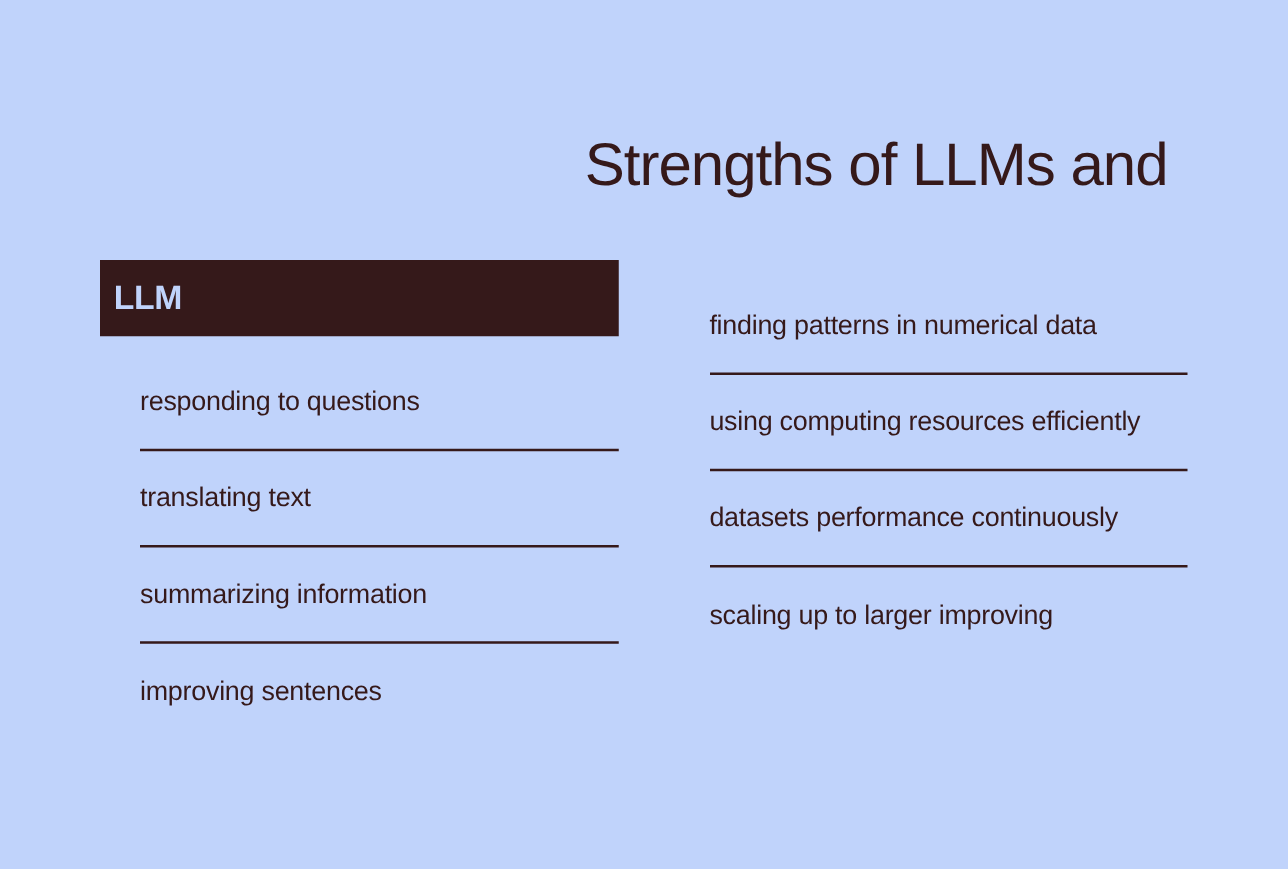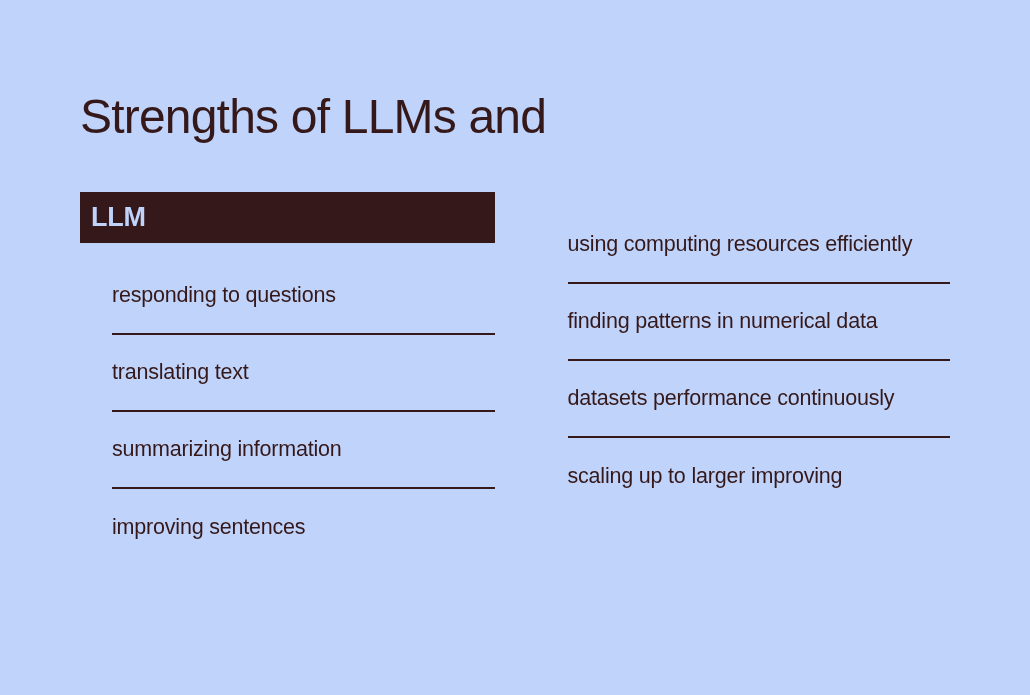--- a/index.html
+++ b/index.html
@@ -20,39 +20,40 @@
     color: var(--dark);
     overflow: hidden;
   }
   .slide {
     position: relative;
     width: 1030px;
     height: 695px;
     padding: 0 80px;
   }
   .title {
-    margin: 0;
+    margin: 16px;
     padding-top: 80px;
     font-size: 48px;
     line-height: 73px;
     font-weight: 500;
     letter-spacing: -0.8px;
     color: var(--dark);
+    text-align: right;
   }
   .columns {
     display: flex;
     gap: 41px;
     margin-top: 39px;
   }
   .col {
     flex: 1 1 0;
     min-width: 0;
   }
   .col-header {
-    height: 51px;
+    height: 61px;
     background: var(--dark);
     color: var(--header-text);
     display: flex;
     align-items: center;
     padding: 0 11px;
     font-size: 27px;
     font-weight: 700;
     letter-spacing: -0.3px;
   }
   .col ul {
@@ -89,21 +90,21 @@
       <ul>
         <li>responding to questions</li>
         <li>translating text</li>
         <li>summarizing information</li>
         <li>improving sentences</li>
       </ul>
     </section>
 
     <section class="col">
       <ul>
+        <li>finding patterns in numerical data</li>
         <li>using computing resources efficiently</li>
-        <li>finding patterns in numerical data</li>
         <li>datasets performance continuously</li>
         <li>scaling up to larger improving</li>
       </ul>
     </section>
 
   </div>
 </div>
 
 </body></html>

